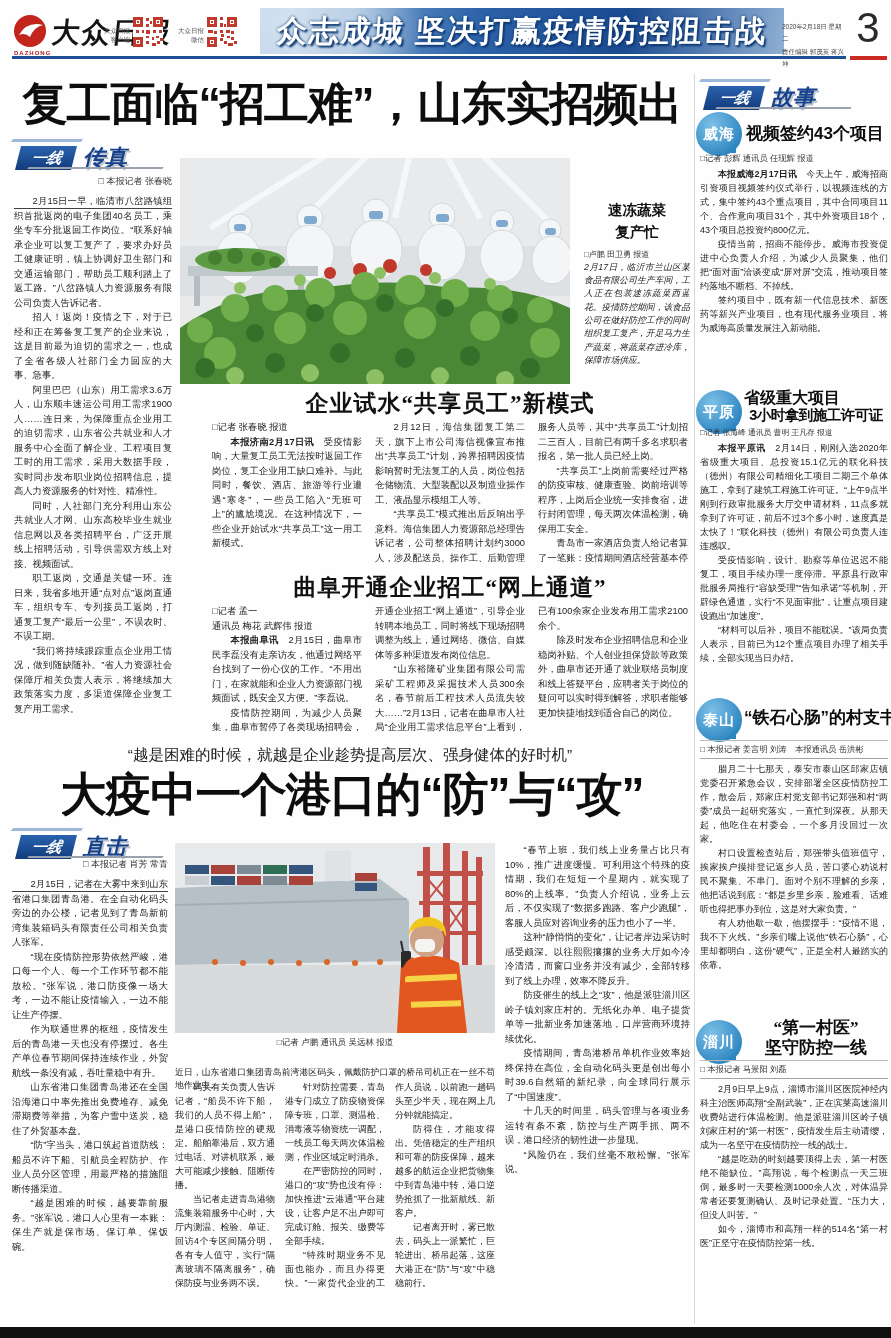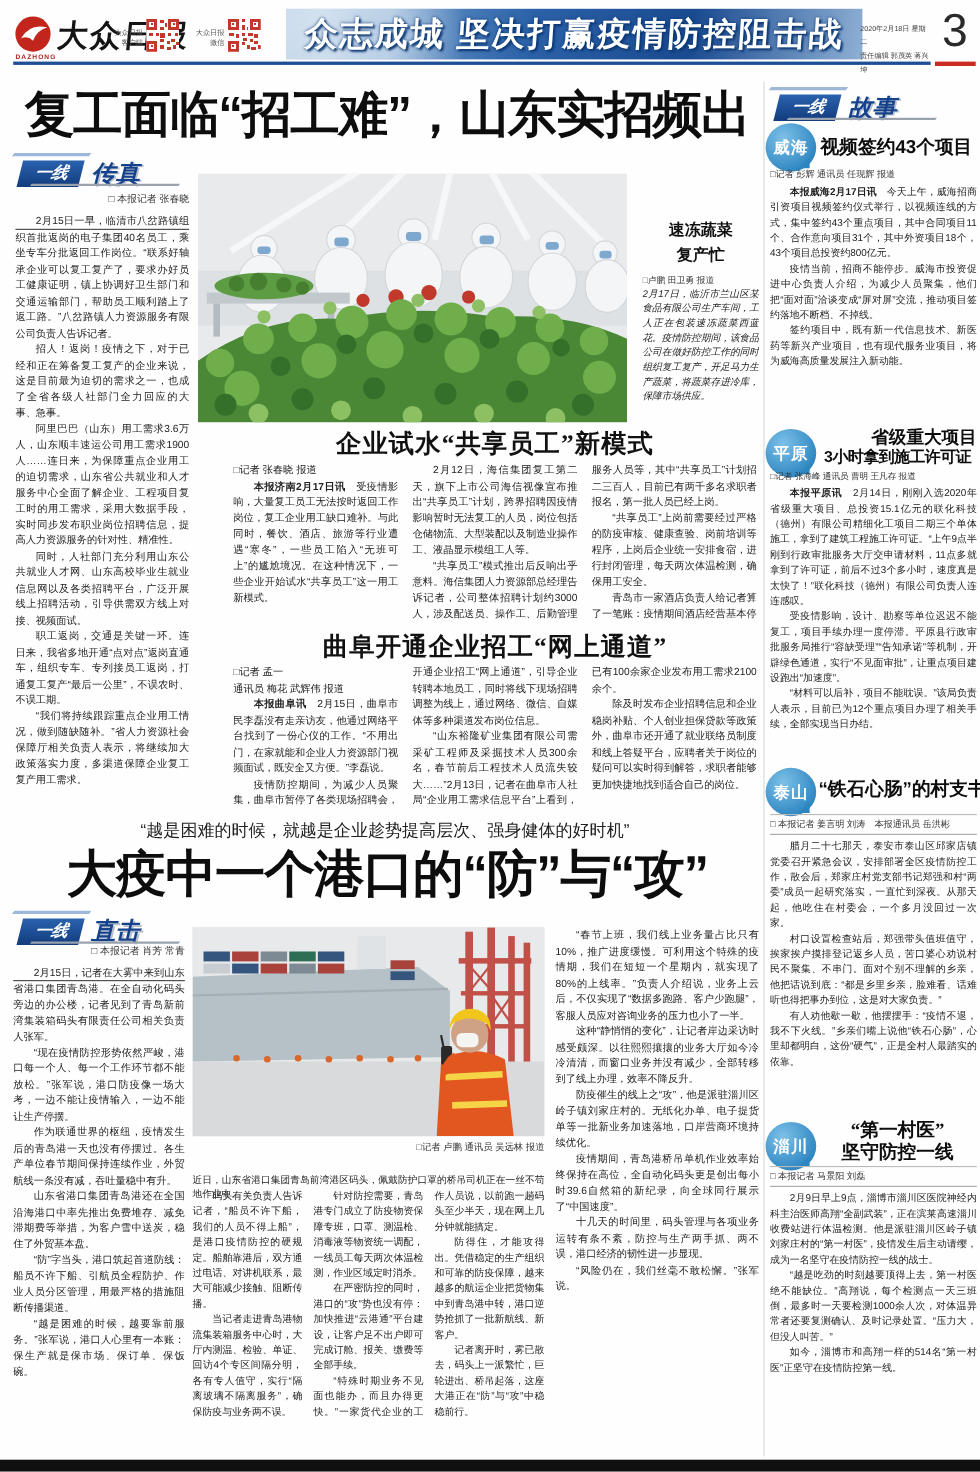--- a/index.html
+++ b/index.html
@@ -63,21 +63,21 @@
             letter-spacing:1px; }
   .bubble::after { content:""; position:absolute; right:-1px; bottom:-4px; width:0; height:0;
                    border:7px solid transparent; border-top-color:#2e86c1; transform:rotate(-45deg); }
   .s-head { font-weight:bold; color:#0d0d0d; white-space:nowrap; }
   .s-byline { font-size:8.3px; color:#333; white-space:nowrap; overflow:hidden; }
   .s-byline.framed { border-top:1px solid #bbb; border-bottom:1px solid #a3a3a3; padding:3px 0; }
   .s-body { font-size:9px; line-height:1.56; color:#222; overflow:hidden; text-align:justify; }
   .serif { font-family:"Liberation Serif",serif; }
 
   .photo-frame { overflow:hidden; background:#dfe2e4; }
-  .photo-byline { font-size:8.5px; color:#333; text-align:right; }
+  .photo-byline { font-size:8.5px; color:#333; text-align:center; }
   .photo-cap { font-size:8.8px; color:#222; line-height:1.45; text-align:justify;margin-top:16px; }
 
   .bottom-bar { left:0; top:1327px; width:891px; height:11px; background:#101010; }
 </style>
 </head>
 <body>
 
 <div class="page">
 
   <div class="abs mast-rule-blue"></div>
@@ -423,21 +423,21 @@
   <div class="abs bubble" style="left:696px;top:112px">威海</div>
   <div class="abs s-head" style="left:746px;top:122px;width:142px;font-size:17px">视频签约43个项目</div>
   <div class="abs s-byline" style="left:700px;top:153px;width:188px">□记者 彭辉 通讯员 任现辉 报道</div>
   <div class="abs s-body" style="left:700px;top:167px;width:188px;height:218px">
     <p class="para"><b class="leadin">本报威海2月17日讯</b><span>　今天上午，威海招商引资项目视频签约仪式举行，以视频连线的方式，集中签约43个重点项目，其中合同项目11个、合作意向项目31个，其中外资项目18个，43个项目总投资约800亿元。</span></p>
   <p class="para">疫情当前，招商不能停步。威海市投资促进中心负责人介绍，为减少人员聚集，他们把“面对面”洽谈变成“屏对屏”交流，推动项目签约落地不断档、不掉线。</p>
       <p class="para">签约项目中，既有新一代信息技术、新医药等新兴产业项目，也有现代服务业项目，将为威海高质量发展注入新动能。</p>
     </div>
 
   <div class="abs bubble" style="left:696px;top:390px">平原</div>
-  <div class="abs s-head" style="left:744px;top:388px;width:144px;font-size:16px;text-align:right">省级重大项目</div>
+  <div class="abs s-head" style="left:744px;top:388px;width:144px;font-size:16px;text-align:left">省级重大项目</div>
   <div class="abs s-head" style="left:744px;top:406px;width:144px;font-size:14.5px;text-align:center;letter-spacing:-0.5px">3小时拿到施工许可证</div>
   <div class="abs s-byline" style="left:700px;top:427px;width:188px;font-size:7.8px">□记者 张海峰 通讯员 曹明 王凡存 报道</div>
   <div class="abs s-body" style="left:700px;top:441px;width:188px;height:248px">
     <p class="para"><b class="leadin">本报平原讯</b><span>　2月14日，刚刚入选2020年省级重大项目、总投资15.1亿元的联化科技（德州）有限公司精细化工项目二期三个单体施工，拿到了建筑工程施工许可证。“上午9点半刚到行政审批服务大厅交申请材料，11点多就拿到了许可证，前后不过3个多小时，速度真是太快了！”联化科技（德州）有限公司负责人连连感叹。</span></p>
   <p class="para">受疫情影响，设计、勘察等单位迟迟不能复工，项目手续办理一度停滞。平原县行政审批服务局推行“容缺受理”“告知承诺”等机制，开辟绿色通道，实行“不见面审批”，让重点项目建设跑出“加速度”。</p>
       <p class="para">“材料可以后补，项目不能耽误。”该局负责人表示，目前已为12个重点项目办理了相关手续，全部实现当日办结。</p>
     </div>
 
   <div class="abs bubble" style="left:696px;top:698px">泰山</div>
   <div class="abs s-head" style="left:744px;top:706px;width:144px;font-size:17px">“铁石心肠”的村支书</div>

